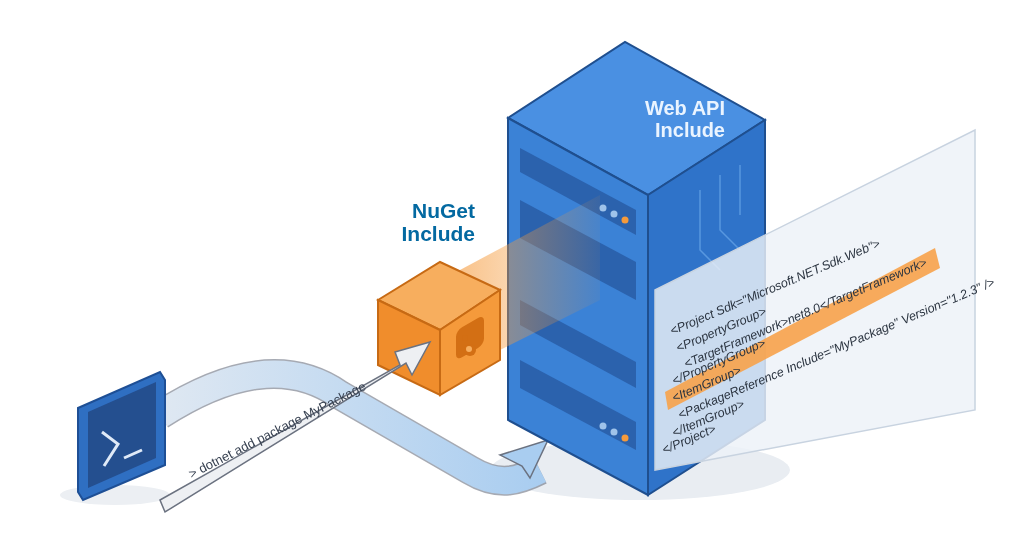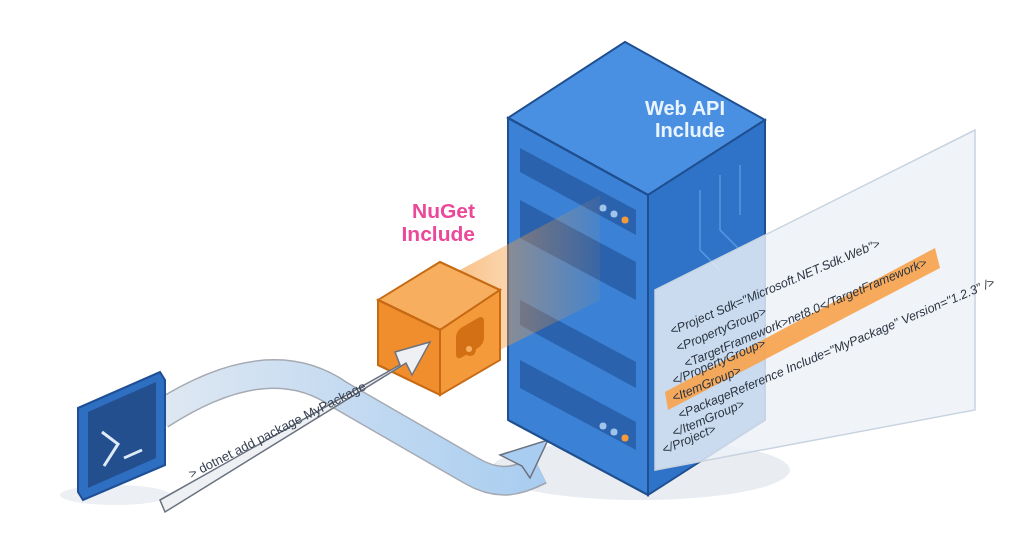--- a/index.html
+++ b/index.html
@@ -7,21 +7,21 @@
     width: 1024px; height: 559px; overflow: hidden;
     background: #ffffff;
     font-family: "Liberation Sans", sans-serif;
     position: relative;
   }
   #stage { position: absolute; left: 0; top: 0; width: 1024px; height: 559px; }
   .label {
     position: absolute; text-align: right; font-weight: bold;
     font-family: "Liberation Sans", sans-serif; line-height: 1.08;
   }
-  #nuget-label { left: 355px; top: 200px; width: 120px; font-size: 21px; color: #ec4899; }
+  #nuget-label { left: 355px; top: 200px; width: 120px; font-size: 21px; color: #0369a1; }
   #server-label { left: 575px; top: 98px; width: 150px; font-size: 20px; color: #eaf4ff; }
   #cmd-text {
     position: absolute; left: 186px; top: 468px;
     font-size: 13px; color: #374151; white-space: nowrap;
     transform-origin: 0 0; transform: rotate(-27deg);
     font-family: "Liberation Sans", sans-serif;
   }
   #code-panel {
     position: absolute; left: 0; top: 0;
   }

